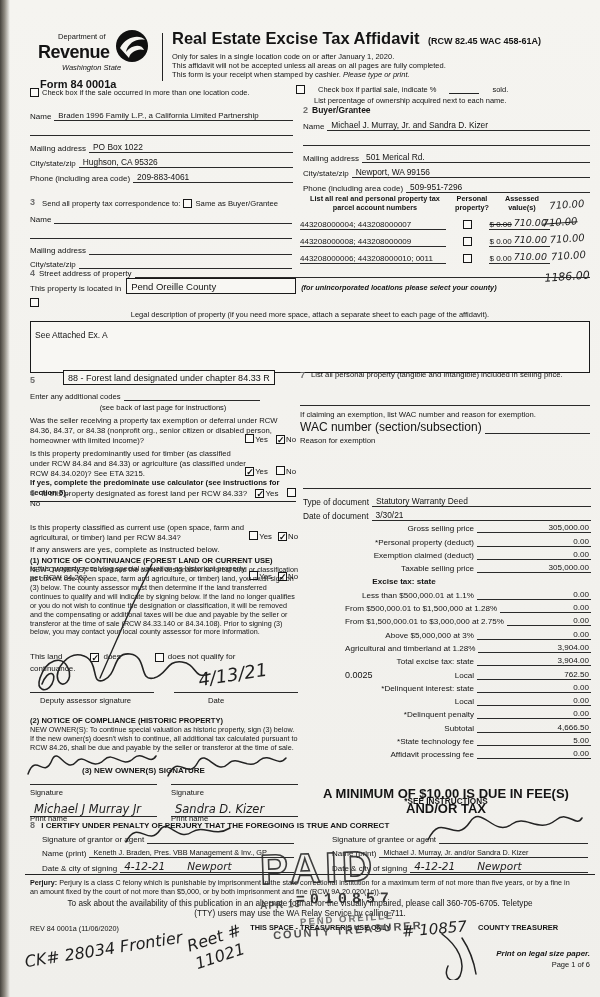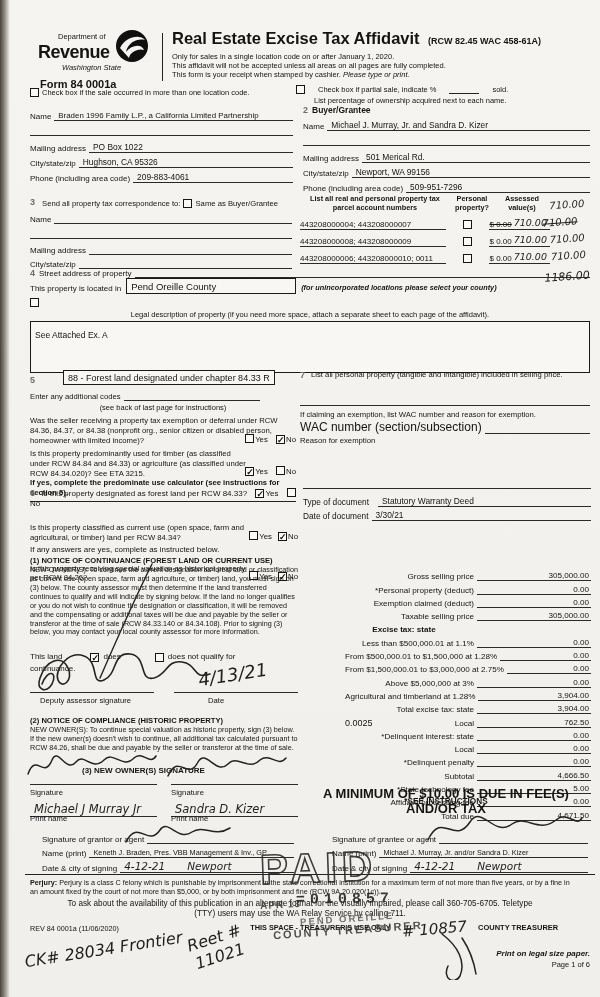--- a/index.html
+++ b/index.html
@@ -306,31 +306,31 @@
       <span style="width:14px;"></span>
       <span class="fill" data-name="owner2-print-line"><span class="hand" style="font-size:11.5px;text-align:right;" data-name="owner2-print-handwriting">Sandra D. Kizer</span></span>
     </div>
     <div class="abs fr t78" style="left:0;top:326px;width:268px;" data-name="owner-print-labels">
       <span style="width:141px;" data-name="print-name-label">Print name</span>
       <span data-name="print-name-label">Print name</span>
     </div>
   </div>
 
   <div class="abs" style="left:303px;top:488px;width:288px;border-top:1px solid #2a2a2a;padding-top:5px;" data-name="document-block">
-    <div class="fr" style="height:13px;gap:6px;">
+    <div class="fr" style="height:13px;">
       <span class="flbl" style="font-size:8.3px;" data-name="document-type-label">Type of document</span>
       <span class="fill" data-name="document-type-value">Statutory Warranty Deed</span>
     </div>
     <div class="fr" style="margin-top:1px;height:13px;">
       <span class="flbl" style="font-size:8.3px;" data-name="document-date-label">Date of document</span>
       <span class="fill" data-name="document-date-value">3/30/21</span>
     </div>
   </div>
 
-  <div class="abs" style="left:303px;top:520px;width:288px;margin-top:48px;" data-name="tax-computation">
+  <div class="abs" style="left:303px;top:520px;width:288px;" data-name="tax-computation">
     <div data-name="tax-lines-top">
 
     <div class="taxrow" data-name="tax-line">
         <span class="tl" data-name="tax-line-label">Gross selling price</span>
         <span class="ld" data-name="tax-line-leader"></span>
         <span class="tv" data-name="tax-line-value">305,000.00</span>
       </div>
         <div class="taxrow" data-name="tax-line">
         <span class="tl" data-name="tax-line-label">*Personal property (deduct)</span>
         <span class="ld" data-name="tax-line-leader"></span>
@@ -423,31 +423,29 @@
         <span class="tl" data-name="tax-line-label">*State technology fee</span>
         <span class="ld" data-name="tax-line-leader"></span>
         <span class="tv" data-name="tax-line-value">5.00</span>
       </div>
         <div class="taxrow" data-name="tax-line">
         <span class="pre" data-name="tax-line-rate"></span>
         <span class="tl" data-name="tax-line-label">Affidavit processing fee</span>
         <span class="ld" data-name="tax-line-leader"></span>
         <span class="tv" data-name="tax-line-value">0.00</span>
       </div>
-        <div class="taxrow" data-name="tax-line">
-        <span class="pre" data-name="tax-line-rate"></span>
-        <span class="tl" data-name="tax-line-label">Total due</span>
-        <span class="ld" data-name="tax-line-leader"></span>
-        <span class="tv" data-name="tax-line-value">4,671.50</span>
-      </div>
       </div>
   </div>
   <div class="abs ctr b" style="left:300px;top:786px;width:292px;font-size:13px;" data-name="minimum-due-note">A MINIMUM OF $10.00 IS DUE IN FEE(S) AND/OR TAX</div>
   <div class="abs ctr b" style="left:300px;top:797px;width:292px;font-size:8.2px;" data-name="see-instructions-note">*SEE INSTRUCTIONS</div>
 
+  <div class="abs b t8" style="left:30px;top:820px;" data-name="certify-statement-row">
+    <span class="secno" data-name="section-8-number">8</span>
+    <span data-name="certify-statement">I CERTIFY UNDER PENALTY OF PERJURY THAT THE FOREGOING IS TRUE AND CORRECT</span>
+  </div>
 
   <div class="abs" style="left:42px;top:831px;width:252px;" data-name="grantor-certify-block">
     <div class="fr" style="height:13px;">
         <span class="flbl" data-name="grantor-signature-label">Signature of grantor or agent</span>
         <span class="fill" data-name="grantor-signature-line"></span>
       </div>
     <div class="fr" style="margin-top:1px;height:13px;">
         <span class="flbl" data-name="grantor-name-print-label">Name (print)</span>
         <span class="fill" style="font-size:7.3px;" data-name="grantor-name-value">Keneth J. Braden, Pres. VBB Management &amp; Inv., GP</span>
       </div>

